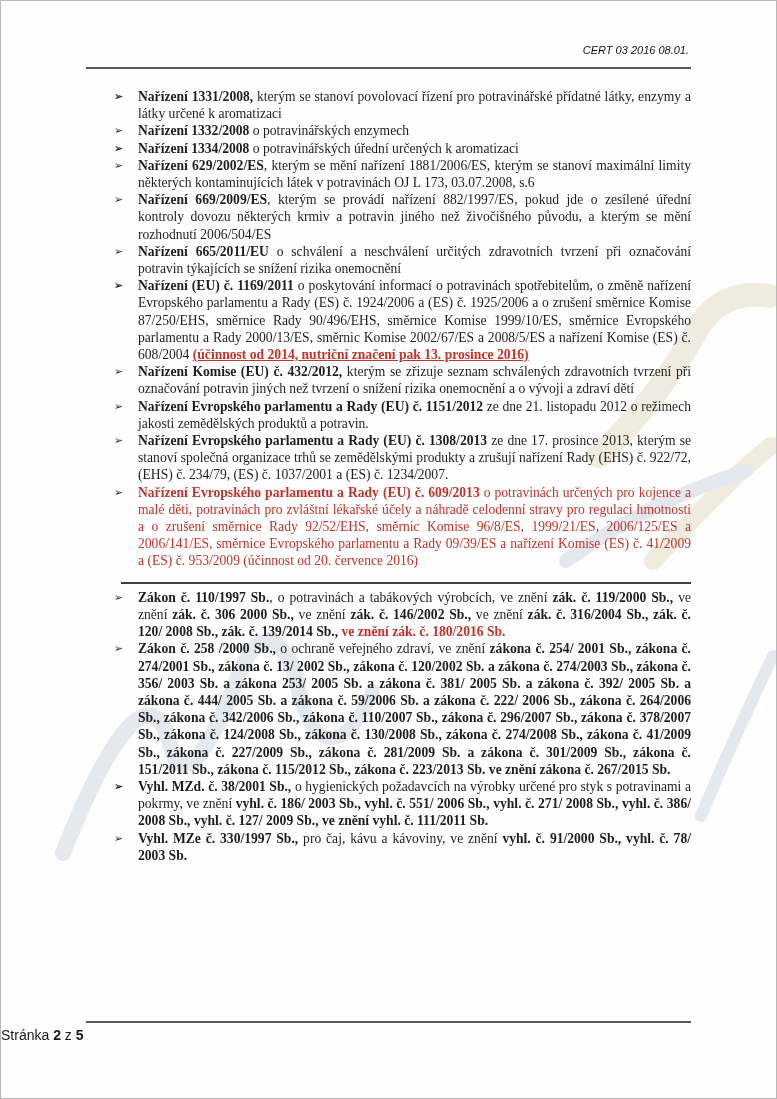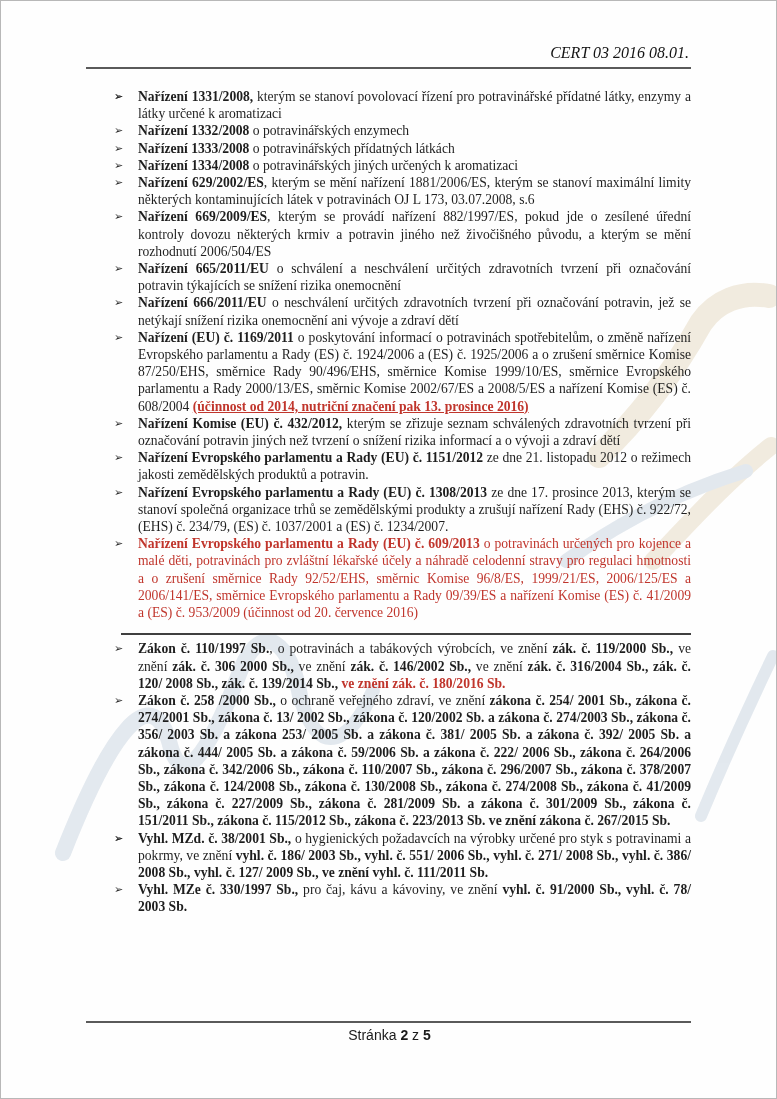--- a/index.html
+++ b/index.html
@@ -13,22 +13,22 @@
     border: 1px solid #b8b8b8;
     overflow: hidden;
     font-family: "Liberation Serif", serif;
   }
   .watermark-svg {
     position: absolute; inset: 0;
     pointer-events: none;
   }
   .doc-code {
     position: absolute; top: 43px; right: 87px;
-    font-family: Liberation Serif, serif;
-    font-style: italic; font-size: 16px; color: #141414;
+    font-family: Liberation Sans, sans-serif;
+    font-style: italic; font-size: 11px; color: #141414;
     letter-spacing: 0px;
   }
   .header-rule {
     position: absolute; top: 66px; left: 85px; width: 605px;
     border-top: 2px solid #5a5a5a;
   }
   .content {
     position: absolute; top: 87px; left: 112px; width: 578px;
   }
   ul.reg-list { list-style: none; margin: 0; padding: 0; }
@@ -51,21 +51,20 @@
     border-top: 2px solid #3f3f3f;
     margin: 12px 0 5px 8px;
     width: 570px;
   }
   .footer-rule {
     position: absolute; top: 1020px; left: 85px; width: 605px;
     border-top: 2px solid #5a5a5a;
   }
   .footer-text {
     position: absolute; top: 1026px; left: 0; width: 777px;
-    text-align: center;
     font-family: "Liberation Sans", sans-serif;
     font-size: 14px; color: #1a1a1a;
   }
 </style>
 </head>
 <body>
 
 <div class="page">
 
   <svg class="watermark-svg" width="777" height="1099" viewBox="0 0 777 1099" fill="none">
@@ -80,28 +79,28 @@
   </svg>
 
   <div class="doc-code">CERT 03 2016 08.01.</div>
   <div class="header-rule"></div>
 
   <div class="content">
     <ul class="reg-list">
         <li class="bullet-item"><span class="marker">➢</span></li>
         <li class="bullet-item"><span class="marker">➢</span><span><span class="seg-b ">Nařízení 1331/2008,</span><span class=""> kterým se stanoví povolovací řízení pro potravinářské přídatné látky, enzymy a látky určené k aromatizaci</span></span></li>
         <li class="bullet-item"><span class="marker">➢</span><span><span class="seg-b ">Nařízení 1332/2008</span><span class=""> o potravinářských enzymech</span></span></li>
-        <li class="bullet-item"><span class="marker">➢</span><span><span class="seg-b ">Nařízení 1333/2008</span><span class=""> o potravinářských přídatných látkách</span></span></li>
-        <li class="bullet-item"><span class="marker">➢</span><span><span class="seg-b ">Nařízení 1334/2008</span><span class=""> o potravinářských jiných určených k aromatizaci</span></span></li>
+        <li class="bullet-item"><span class="marker">➢</span></li>
+        <li class="bullet-item"><span class="marker">➢</span><span><span class="seg-b ">Nařízení 1334/2008</span><span class=""> o potravinářských úřední určených k aromatizaci</span></span></li>
         <li class="bullet-item"><span class="marker">➢</span><span><span class="seg-b ">Nařízení 629/2002/ES</span><span class="">, kterým se mění nařízení 1881/2006/ES, kterým se stanoví maximální limity některých kontaminujících látek v potravinách  OJ L 173, 03.07.2008, s.6</span></span></li>
         <li class="bullet-item"><span class="marker">➢</span><span><span class="seg-b ">Nařízení 669/2009/ES</span><span class="">, kterým se provádí nařízení  882/1997/ES, pokud jde o zesílené úřední kontroly dovozu některých krmiv a potravin jiného než živočišného původu, a kterým se mění rozhodnutí 2006/504/ES</span></span></li>
         <li class="bullet-item"><span class="marker">➢</span><span><span class="seg-b ">Nařízení 665/2011/EU</span><span class=""> o schválení a neschválení určitých zdravotních tvrzení při označování potravin týkajících se snížení rizika onemocnění</span></span></li>
-        <li class="bullet-item"><span class="marker">➢</span><span><span class="seg-b ">Nařízení 666/2011/EU</span><span class=""> o neschválení určitých zdravotních tvrzení při označování potravin, jež se netýkají snížení rizika onemocnění ani vývoje a zdraví dětí</span></span></li>
+        <li class="bullet-item"><span class="marker">➢</span></li>
         <li class="bullet-item"><span class="marker">➢</span><span><span class="seg-b ">Nařízení (EU) č. 1169/2011</span><span class="">  o poskytování informací o potravinách spotřebitelům, o změně nařízení Evropského parlamentu a Rady (ES) č. 1924/2006 a (ES) č. 1925/2006 a o zrušení směrnice Komise 87/250/EHS, směrnice Rady 90/496/EHS, směrnice Komise 1999/10/ES, směrnice Evropského parlamentu a Rady 2000/13/ES, směrnic Komise 2002/67/ES a 2008/5/ES a nařízení Komise (ES) č. 608/2004 </span><span class="seg-b seg-r seg-u">(účinnost od 2014, nutriční značení pak 13. prosince 2016)</span></span></li>
-        <li class="bullet-item"><span class="marker">➢</span><span><span class="seg-b ">Nařízení Komise (EU) č. 432/2012,</span><span class=""> kterým se zřizuje seznam schválených zdravotních tvrzení při označování potravin jiných než tvrzení o snížení rizika informací a o vývoji a zdraví dětí</span></span></li>
+        <li class="bullet-item"><span class="marker">➢</span><span><span class="seg-b ">Nařízení Komise (EU) č. 432/2012,</span><span class=""> kterým se zřizuje seznam schválených zdravotních tvrzení při označování potravin jiných než tvrzení o snížení rizika onemocnění a o vývoji a zdraví dětí</span></span></li>
         <li class="bullet-item"><span class="marker">➢</span><span><span class="seg-b ">Nařízení Evropského parlamentu a Rady (EU) č. 1151/2012</span><span class=""> ze dne 21. listopadu 2012 o režimech jakosti zemědělských produktů a potravin.</span></span></li>
         <li class="bullet-item"><span class="marker">➢</span><span><span class="seg-b ">Nařízení Evropského parlamentu a Rady (EU) č. 1308/2013</span><span class=""> ze dne 17. prosince 2013, kterým se stanoví společná organizace trhů se zemědělskými produkty a zrušují nařízení Rady (EHS) č. 922/72, (EHS) č. 234/79, (ES) č. 1037/2001 a (ES) č. 1234/2007.</span></span></li>
         <li class="bullet-item"><span class="marker">➢</span><span><span class="seg-b seg-r ">Nařízení Evropského parlamentu a Rady (EU) č. 609/2013</span><span class="seg-r "> o potravinách určených pro kojence a malé děti, potravinách pro zvláštní lékařské účely a náhradě celodenní stravy pro regulaci hmotnosti a o zrušení směrnice Rady 92/52/EHS, směrnic Komise 96/8/ES, 1999/21/ES, 2006/125/ES a 2006/141/ES, směrnice Evropského parlamentu a Rady 09/39/ES a nařízení Komise (ES) č. 41/2009 a (ES) č. 953/2009 (účinnost od 20. července 2016)</span></span></li>
       </ul>
     <div class="list-divider"></div>
     <ul class="reg-list">
         <li class="bullet-item"><span class="marker">➢</span><span><span class="seg-b ">Zákon č. 110/1997 Sb.</span><span class="">, o potravinách a tabákových výrobcích, ve znění </span><span class="seg-b ">zák. č. 119/2000 Sb.,</span><span class=""> ve znění </span><span class="seg-b ">zák. č. 306 2000 Sb.,</span><span class=""> ve znění </span><span class="seg-b ">zák. č. 146/2002 Sb.,</span><span class=""> ve znění </span><span class="seg-b ">zák. č. 316/2004 Sb., zák. č. 120/ 2008 Sb., zák. č. 139/2014 Sb., </span><span class="seg-b seg-r ">ve znění zák. č. 180/2016 Sb.</span></span></li>
         <li class="bullet-item"><span class="marker">➢</span><span><span class="seg-b ">Zákon č. 258 /2000 Sb.,</span><span class=""> o ochraně veřejného zdraví, ve znění </span><span class="seg-b ">zákona č. 254/ 2001 Sb., zákona č. 274/2001 Sb., zákona č. 13/ 2002 Sb., zákona č. 120/2002 Sb. a zákona č. 274/2003 Sb., zákona č. 356/ 2003 Sb. a zákona 253/ 2005 Sb. a zákona č. 381/ 2005 Sb. a zákona č. 392/ 2005 Sb. a zákona č. 444/ 2005 Sb. a zákona č. 59/2006 Sb. a zákona č. 222/ 2006 Sb., zákona č. 264/2006 Sb., zákona č. 342/2006 Sb., zákona č. 110/2007 Sb., zákona č. 296/2007 Sb., zákona č. 378/2007 Sb., zákona č. 124/2008 Sb., zákona č. 130/2008 Sb., zákona č. 274/2008 Sb., zákona č. 41/2009 Sb., zákona č. 227/2009 Sb., zákona č. 281/2009 Sb. a zákona č. 301/2009 Sb., zákona č. 151/2011 Sb., zákona č. 115/2012 Sb., zákona č. 223/2013 Sb. ve znění zákona č. 267/2015 Sb.</span></span></li>
         <li class="bullet-item"><span class="marker">➢</span></li>
         <li class="bullet-item"><span class="marker">➢</span><span><span class="seg-b ">Vyhl. MZd. č. 38/2001 Sb.,</span><span class=""> o hygienických požadavcích na výrobky určené pro styk s potravinami a pokrmy, ve znění </span><span class="seg-b ">vyhl. č. 186/ 2003 Sb., vyhl. č. 551/ 2006 Sb., vyhl. č. 271/ 2008 Sb., vyhl. č. 386/ 2008 Sb., vyhl. č. 127/ 2009 Sb., ve znění vyhl. č. 111/2011 Sb.</span></span></li>

